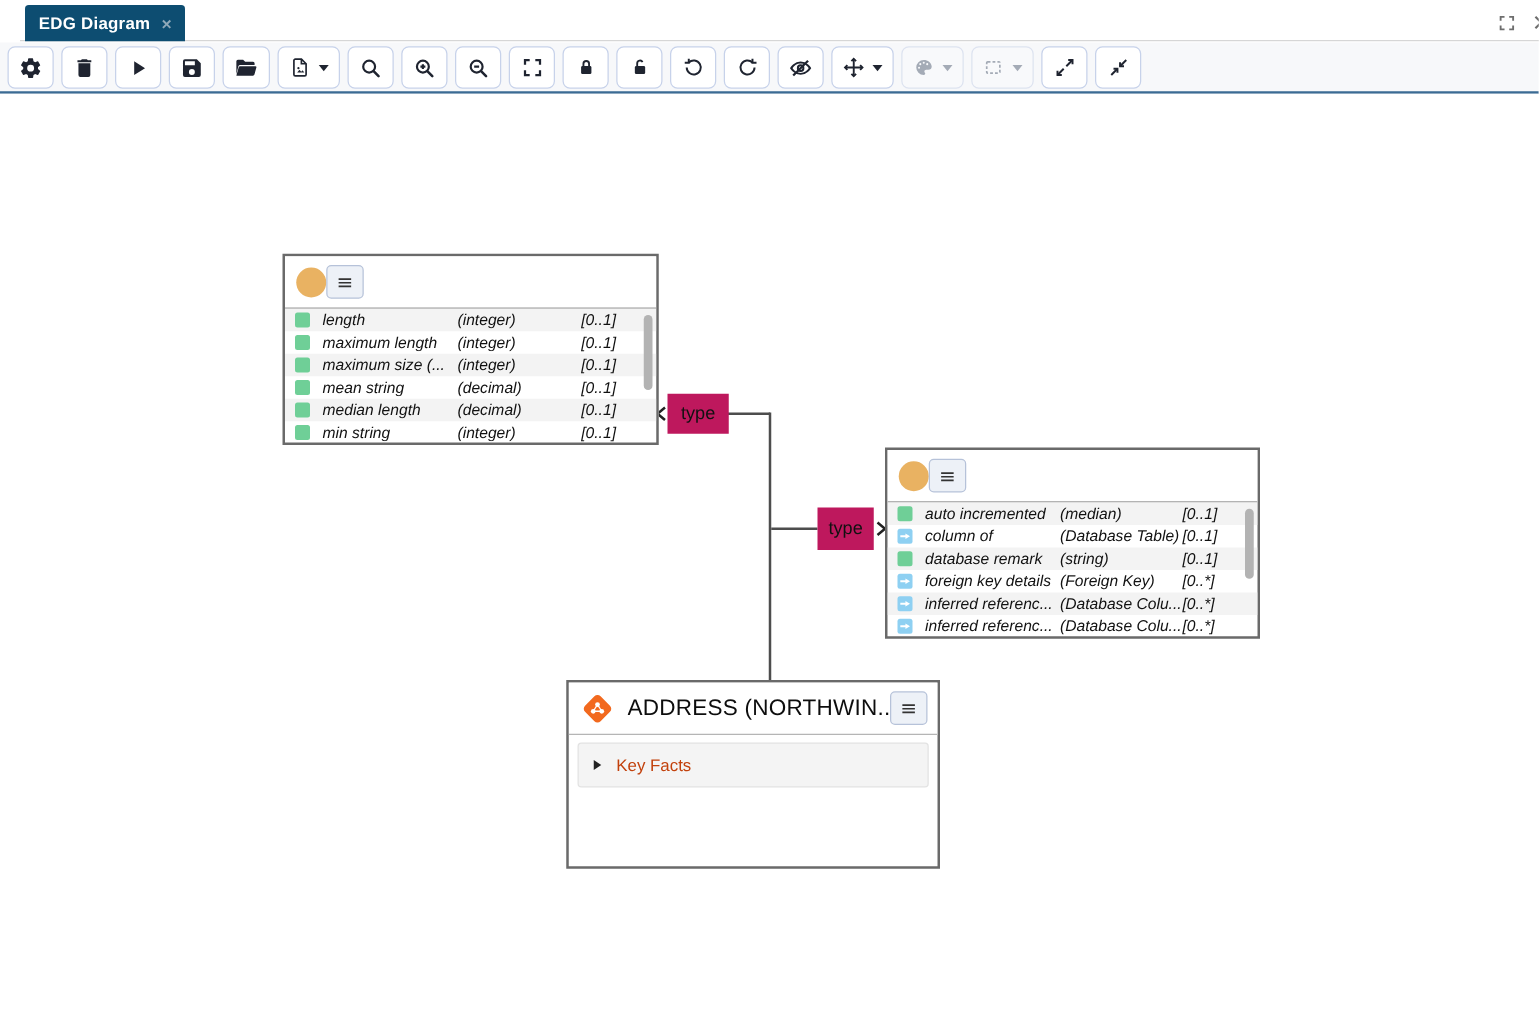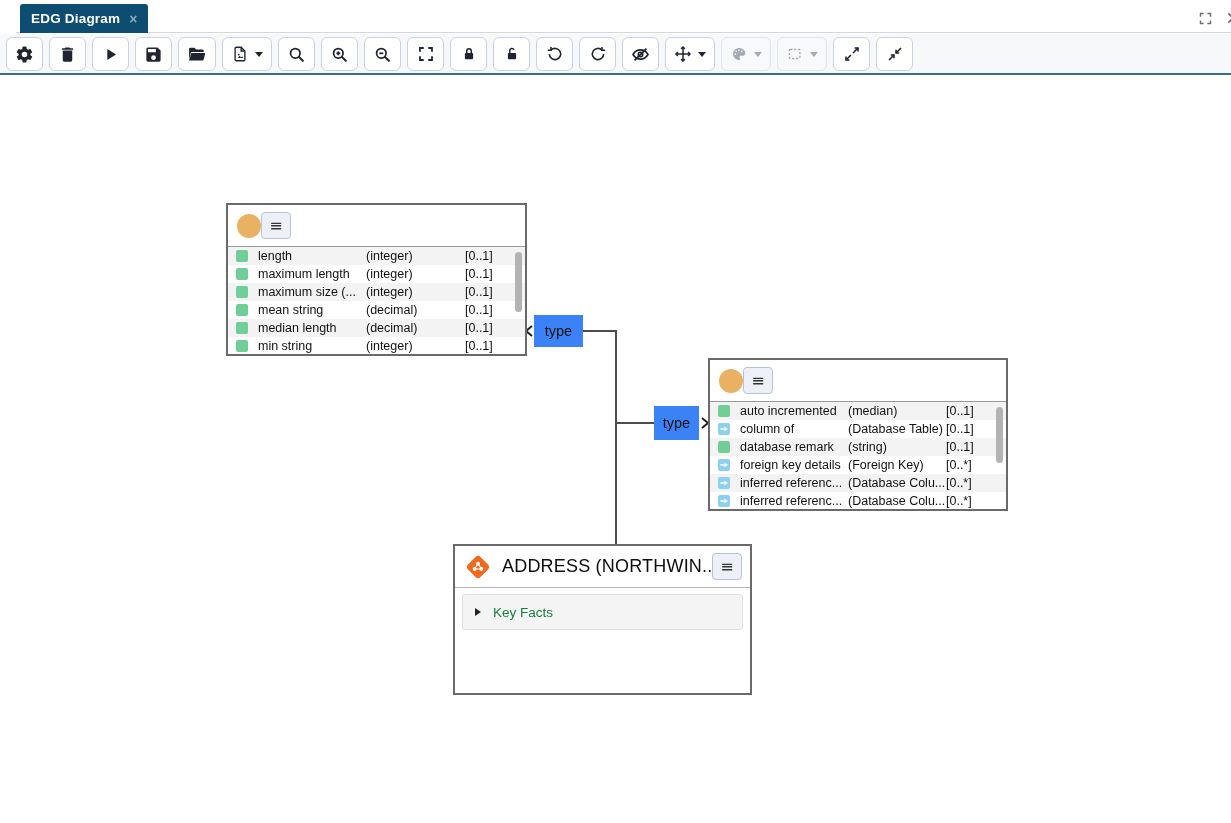--- a/index.html
+++ b/index.html
@@ -37,43 +37,43 @@
   .node { position:absolute; background:#fff; border:2px solid #6a6a6a; overflow:hidden; cursor:move; }
   .node-header { height:42px; display:flex; align-items:center; padding:0 8px 0 9px;
                  background:#fff; border-bottom:1px solid #9a9a9a; }
   .circle-icon { width:24px; height:24px; border-radius:50%; background:#e9b262; flex:0 0 24px; }
   .node-title { font-size:19px; color:#0d0d0d; margin-left:12px; white-space:nowrap; overflow:hidden;
                 flex:1 1 auto; letter-spacing:.2px; }
   .menu-btn { flex:0 0 auto; width:30px; height:27px; background:#edf1f7; border:1px solid #b6c2d9;
               border-radius:4px; display:flex; align-items:center; justify-content:center; cursor:pointer; }
   .menu-glyph { font-family:"DejaVu Sans", sans-serif; font-size:16px; color:#333; line-height:1; }
 
-  .node-rows { position:relative; }
+  .node-rows { position:relative;font-style:italic; }
   .prow { height:18px; display:flex; align-items:center; font-size:12.5px; color:#111; cursor:pointer; }
   .prow:nth-child(odd) { background:#f3f3f3; }
   .picon { width:12px; height:12px; border-radius:2px; margin:0 10px 0 8px; flex:0 0 12px;
            display:flex; align-items:center; justify-content:center; }
   .picon.green { background:#6fcf97; }
   .picon.blue  { background:#8ed0f2; }
   .pname { width:108px; flex:0 0 108px; white-space:nowrap; overflow:hidden; }
   .ptype { flex:1 1 auto; white-space:nowrap; overflow:hidden; }
   .pcard { flex:0 0 46px; margin-right:14px; white-space:nowrap; }
   .scroll-thumb { position:absolute; right:3px; width:7px; background:#b3b3b3; border-radius:4px; cursor:pointer; }
 
   
   .diamond-wrap { width:28px; height:28px; flex:0 0 28px; display:flex; align-items:center; justify-content:center; }
   .section-bar { height:36px; margin:6px 7px 0 7px; background:#f4f4f4; border:1px solid #e2e2e2;
                  border-radius:3px; display:flex; align-items:center; padding-left:12px; gap:12px;
-                 font-size:13.5px; color:#15803d; cursor:pointer;text-align:center; }
+                 font-size:13.5px; color:#c2410c; cursor:pointer;text-align:center; }
   .tri-right { width:0; height:0; border-left:6px solid #222; border-top:4.5px solid transparent;
                border-bottom:4.5px solid transparent; }
 
   
   .edge { position:absolute; background:#4d4d4d; }
-  .edge-label { position:absolute; background:#3b82f6; display:flex; align-items:center;
+  .edge-label { position:absolute; background:#be185d; display:flex; align-items:center;
                 justify-content:center; font-size:14.5px; color:#111; cursor:pointer; }
   .edge-arrow { position:absolute; color:#222; }
 </style>
 </head>
 <body>
 
 <div id="app">
 
   <div class="tabstrip">
     <div class="tab">

